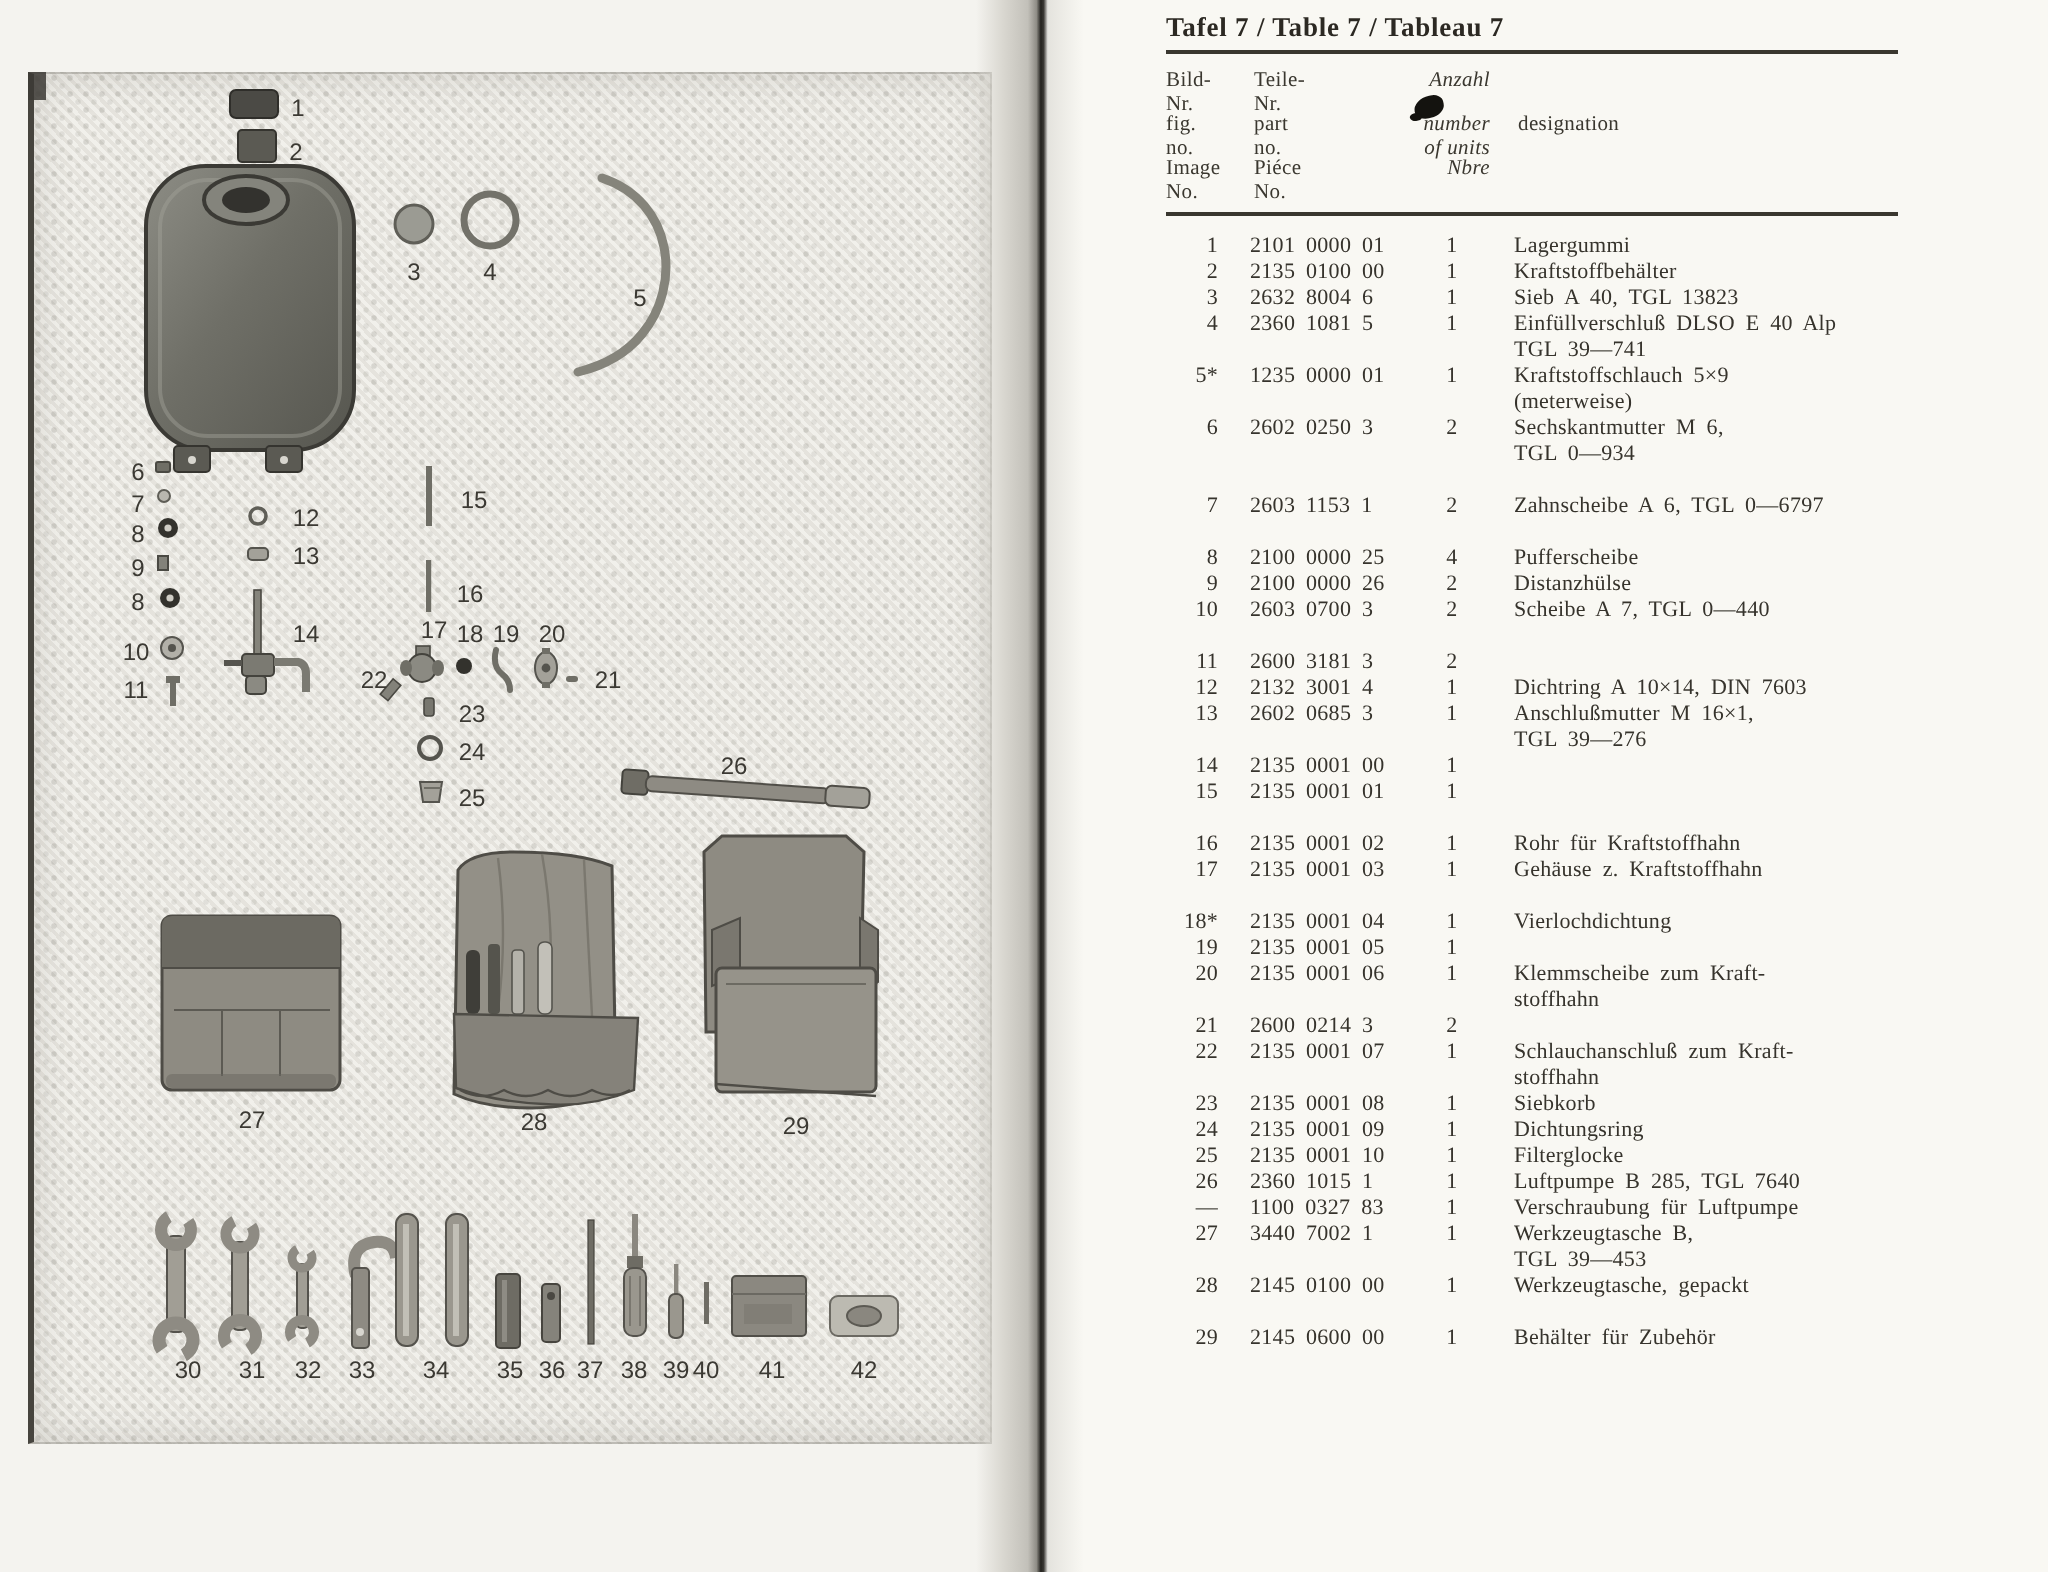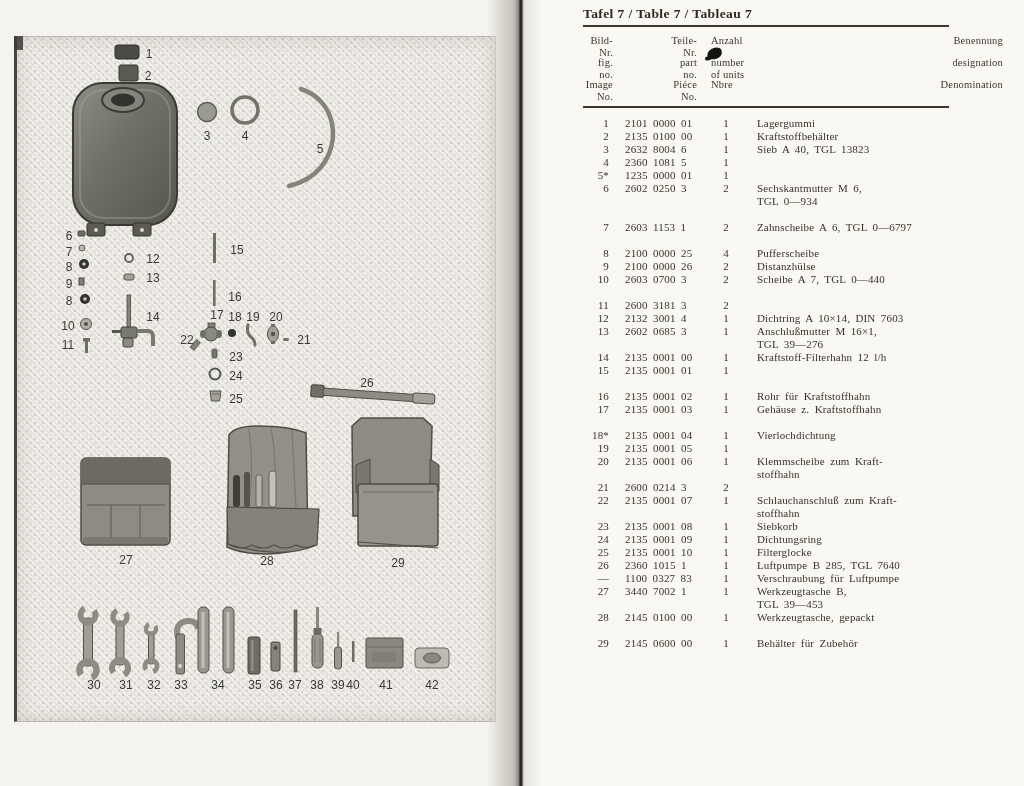--- a/index.html
+++ b/index.html
@@ -57,22 +57,22 @@
   .rule-1{top:25px;}
   .rule-2{top:106px;}
   .hrow{
     position:absolute;left:59px;width:420px;
     display:grid;grid-template-columns:30px 70px 34px 1fr;column-gap:14px;
     font-size:10.5px;line-height:11.5px;color:#3a372f;letter-spacing:.2px;
   }
   .hrow-de{top:35px;}
   .hrow-en{top:57px;}
   .hrow-fr{top:79px;}
-  .hcell{white-space:pre-line;text-align:right;}
-  .hc-qty{text-align:left;}
+  .hcell{white-space:pre-line;}
+  .hc-qty{text-align:right;font-style:italic;}
   .ink-blot{
     position:absolute;left:183px;top:48px;width:15px;height:11px;
     background:#14130f;border-radius:62% 40% 55% 45%;
     transform:rotate(-12deg);
   }
   .ink-blot::after{
     content:"";position:absolute;left:-3px;top:7px;width:6px;height:4px;
     background:#14130f;border-radius:50% 60% 40% 60%;
   }
   .table-rows{
@@ -325,38 +325,36 @@
 <div class="right-page">
   <h1 class="page-title">Tafel 7 / Table 7 / Tableau 7</h1>
   <div class="rule rule-1"></div>
 
   <div class="hrow hrow-de">
     <div class="hcell hc-fig">Bild-
 Nr.</div>
     <div class="hcell hc-part">Teile-
 Nr.</div>
     <div class="hcell hc-qty">Anzahl</div>
-    <div class="hcell hc-name">Benennung</div>
   </div>
   <div class="hrow hrow-en">
     <div class="hcell hc-fig">fig.
 no.</div>
     <div class="hcell hc-part">part
 no.</div>
     <div class="hcell hc-qty">number
 of units</div>
     <div class="hcell hc-name">designation</div>
   </div>
   <div class="hrow hrow-fr">
     <div class="hcell hc-fig">Image
 No.</div>
     <div class="hcell hc-part">Piéce
 No.</div>
     <div class="hcell hc-qty">Nbre</div>
-    <div class="hcell hc-name">Denomination</div>
   </div>
 
   <div class="ink-blot"></div>
   <div class="rule rule-2"></div>
 
   <div class="table-rows" id="table-rows">
       <div class="trow">
         <span class="c-fig">1</span>
         <span class="c-part">2101 0000 01</span>
         <span class="c-qty">1</span>
@@ -371,25 +369,29 @@
       <div class="trow">
         <span class="c-fig">3</span>
         <span class="c-part">2632 8004 6</span>
         <span class="c-qty">1</span>
         <span class="c-name">Sieb A 40, TGL 13823</span>
       </div>
       <div class="trow">
         <span class="c-fig">4</span>
         <span class="c-part">2360 1081 5</span>
         <span class="c-qty">1</span>
+        <span class="c-name">Einfüllverschluß DLSO E 40 Alp
+TGL 39—741</span>
       </div>
       <div class="trow">
         <span class="c-fig">5*</span>
         <span class="c-part">1235 0000 01</span>
         <span class="c-qty">1</span>
+        <span class="c-name">Kraftstoffschlauch 5×9
+(meterweise)</span>
       </div>
       <div class="trow">
         <span class="c-fig">6</span>
         <span class="c-part">2602 0250 3</span>
         <span class="c-qty">2</span>
         <span class="c-name">Sechskantmutter M 6,
 TGL 0—934</span>
       </div>
       <div class="trow gap">
         <span class="c-fig">7</span>
@@ -430,21 +432,20 @@
         <span class="c-fig">13</span>
         <span class="c-part">2602 0685 3</span>
         <span class="c-qty">1</span>
         <span class="c-name">Anschlußmutter M 16×1,
 TGL 39—276</span>
       </div>
       <div class="trow">
         <span class="c-fig">14</span>
         <span class="c-part">2135 0001 00</span>
         <span class="c-qty">1</span>
-        <span class="c-name">Kraftstoff-Filterhahn 12 l/h</span>
       </div>
       <div class="trow">
         <span class="c-fig">15</span>
         <span class="c-part">2135 0001 01</span>
         <span class="c-qty">1</span>
       </div>
       <div class="trow gap">
         <span class="c-fig">16</span>
         <span class="c-part">2135 0001 02</span>
         <span class="c-qty">1</span>

